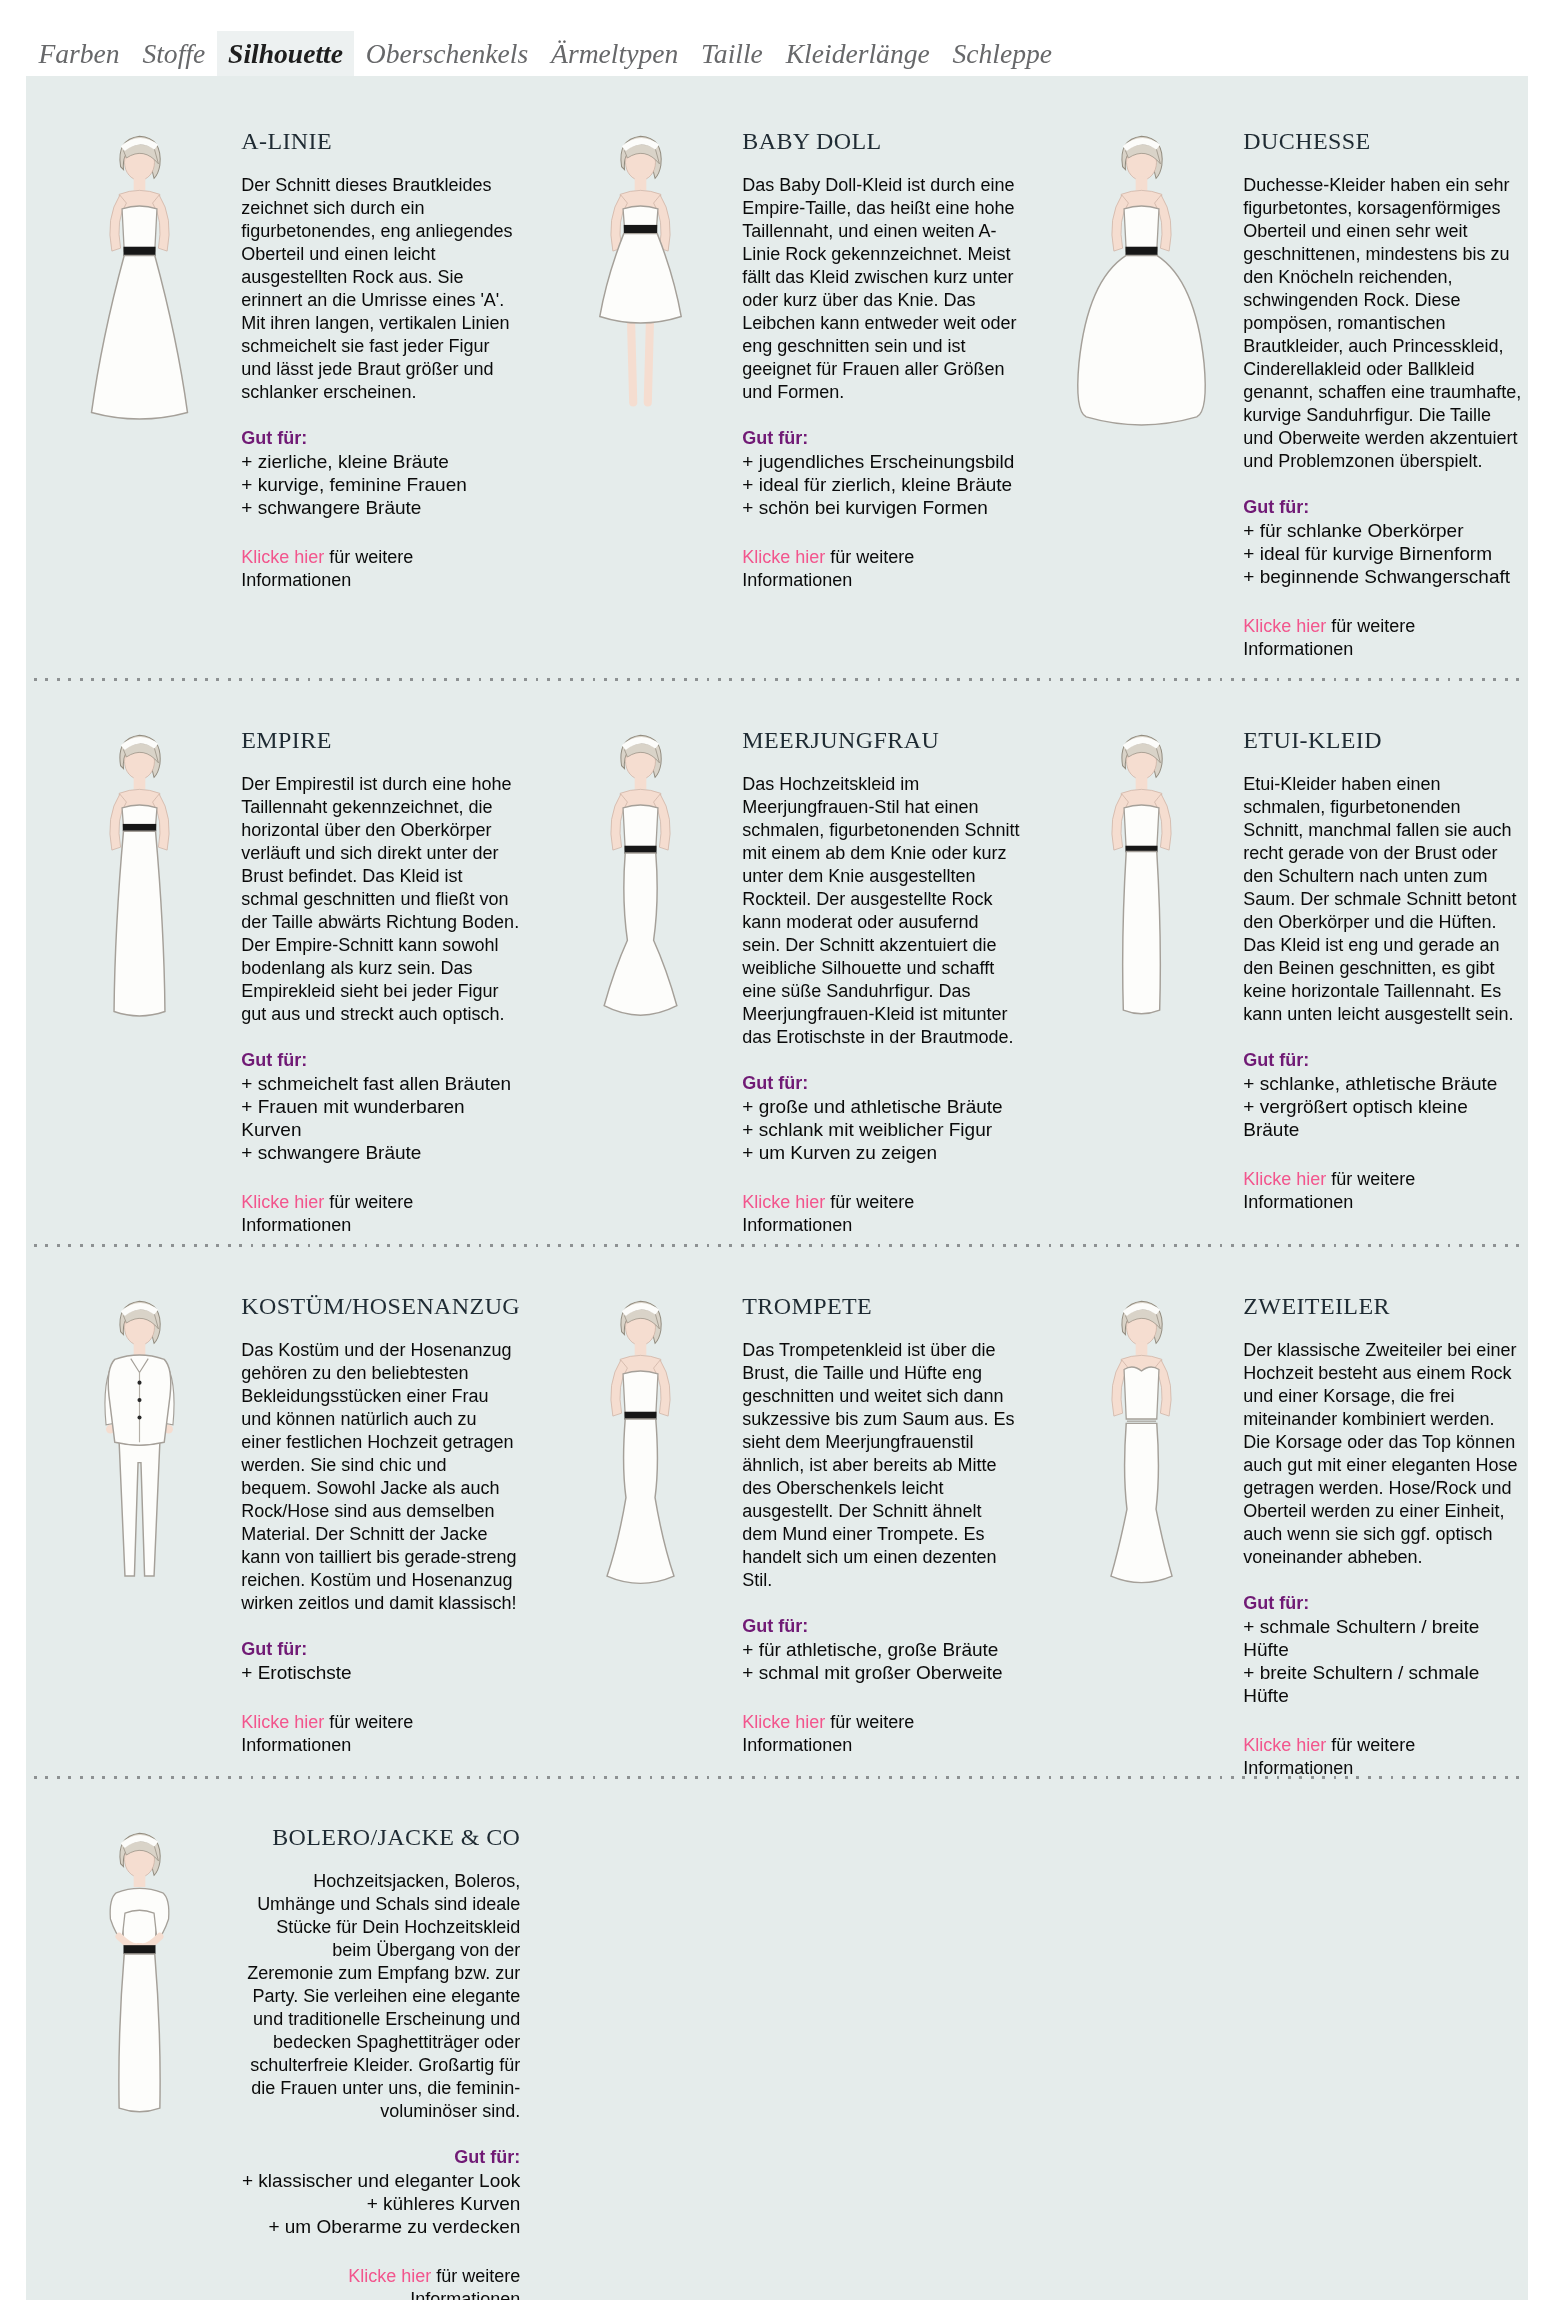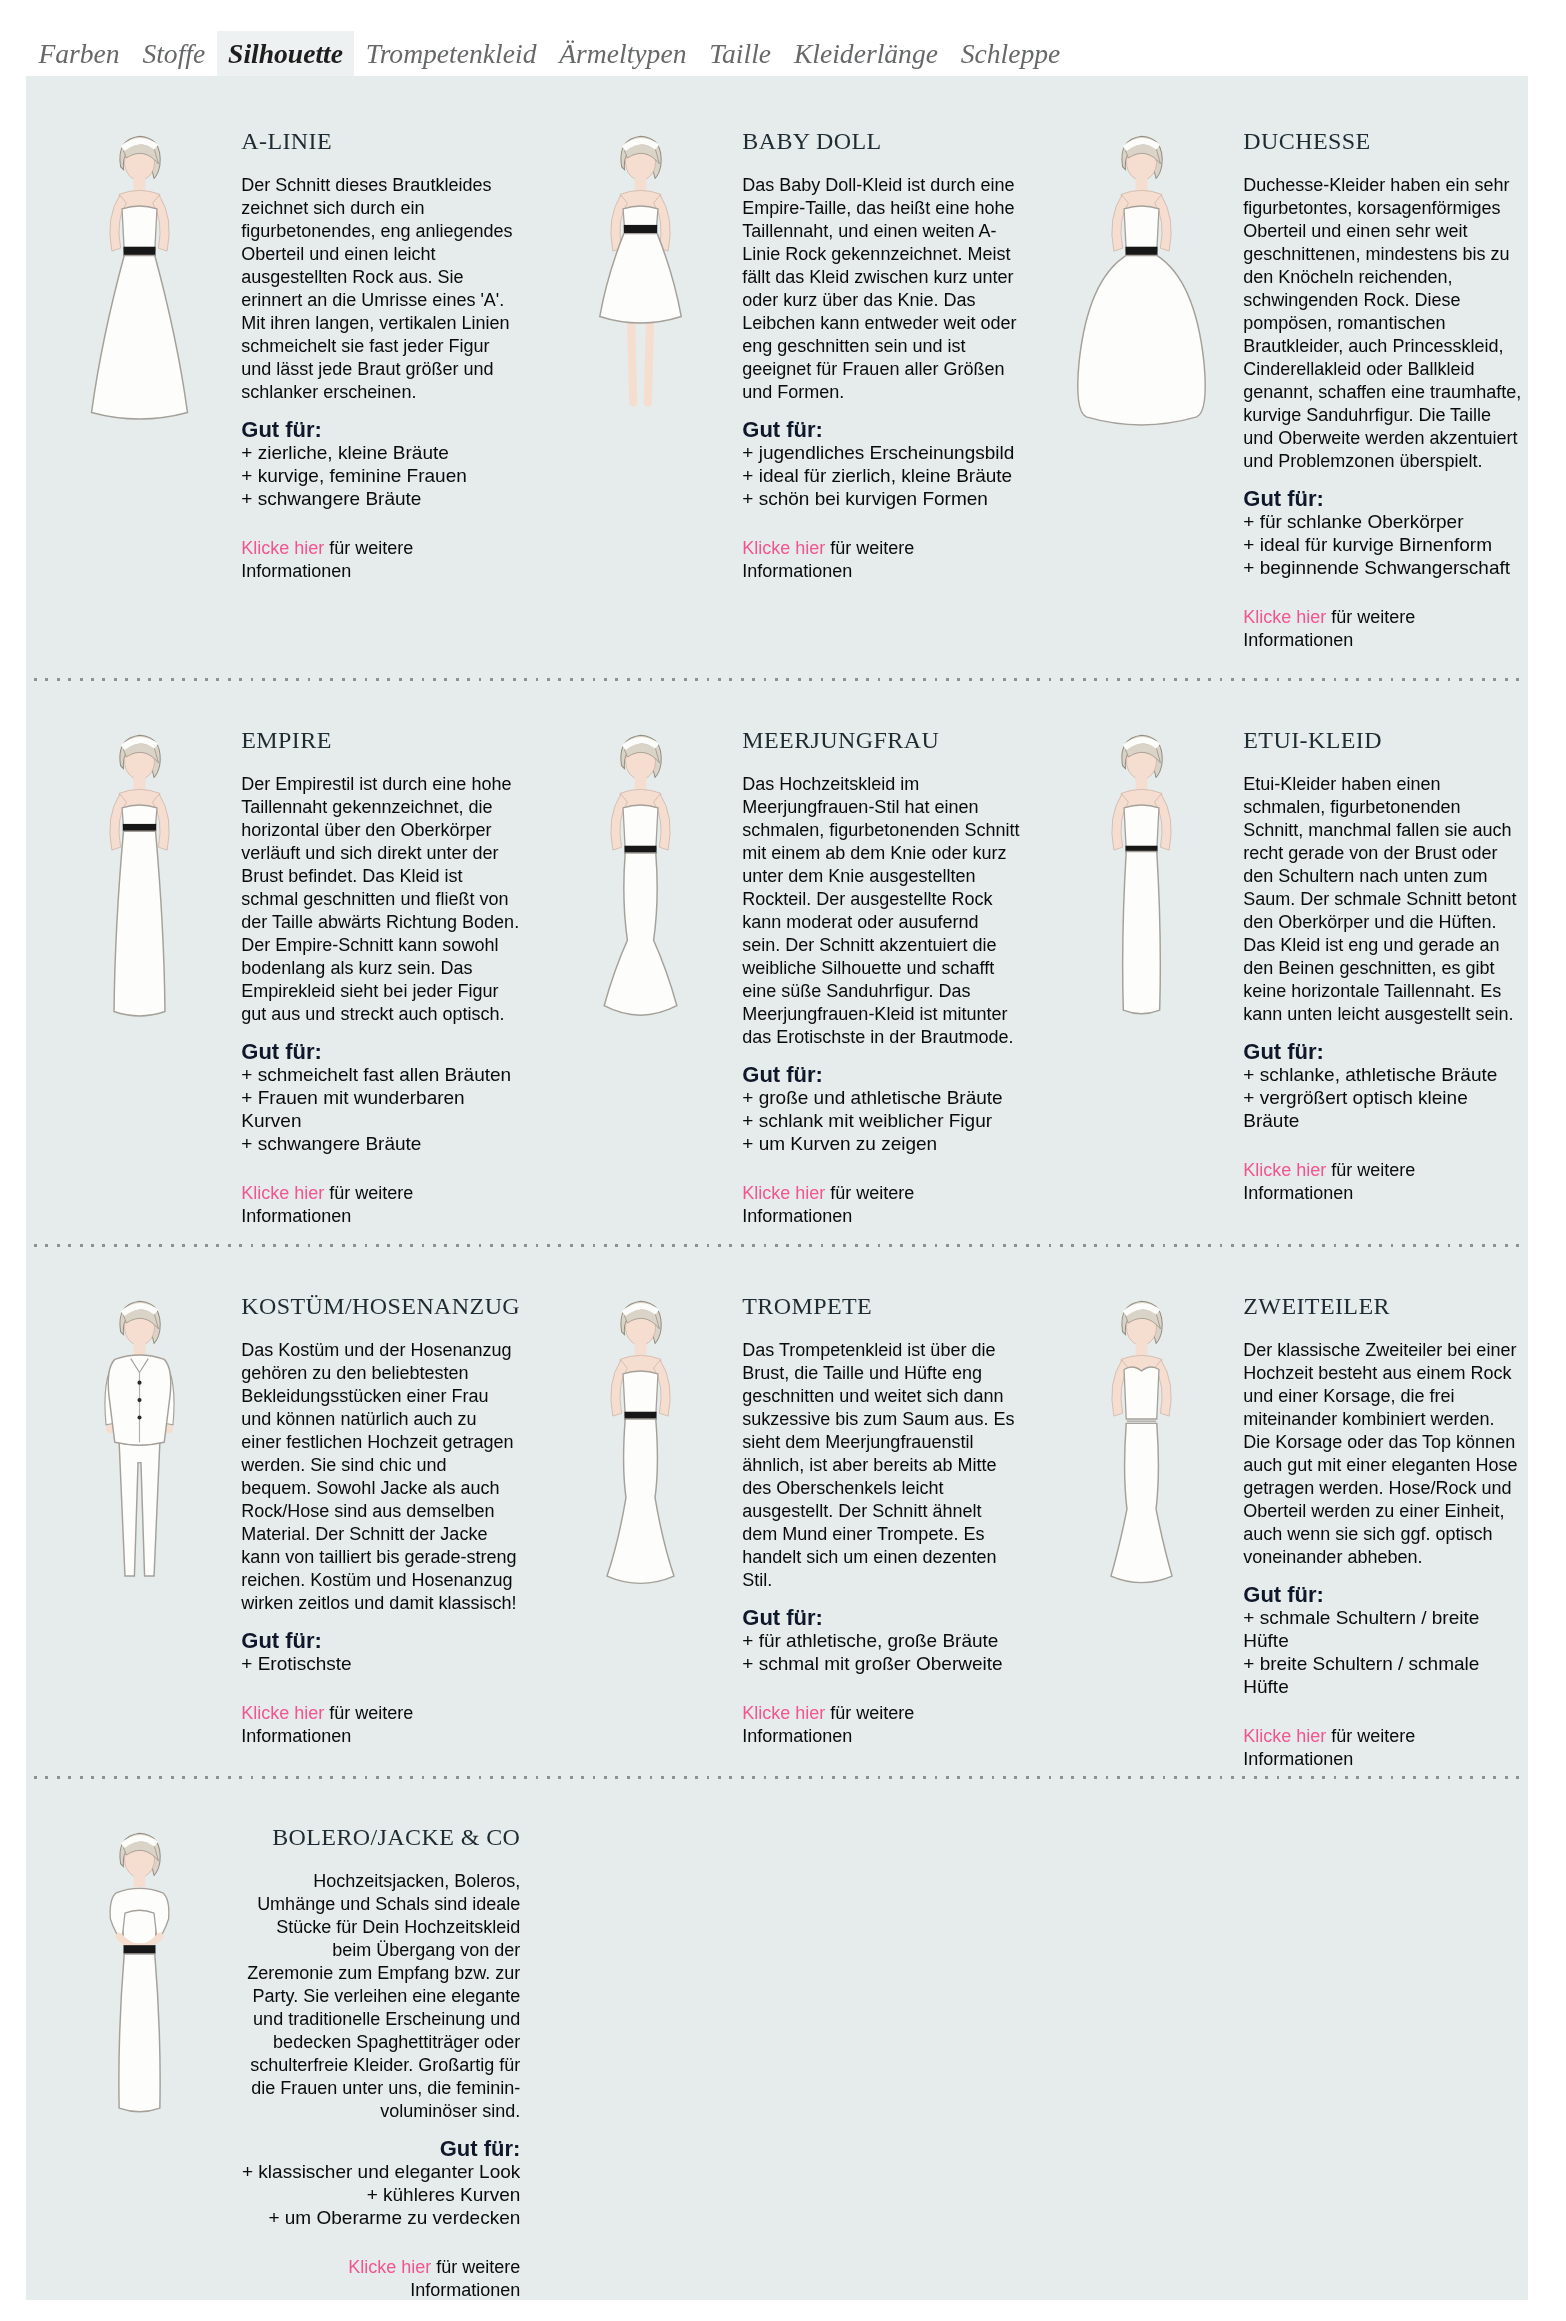--- a/index.html
+++ b/index.html
@@ -35,21 +35,21 @@
   
   .section{width:501px;flex:none;display:flex;box-sizing:border-box;}
   .fig{width:177px;flex:none;padding-left:25px;}
   .fig svg{width:177px;height:320px;margin-top:1.9px;display:block;}
   .txt{width:279px;margin-left:13.3px;flex:none;}
   .title{
     font-family:"Liberation Serif", serif;font-weight:normal;
     font-size:24px;letter-spacing:0.4px;color:#1f2b33;margin:3.8px 0 19px 0;
   }
   .body{font-size:18px;line-height:23px;margin:0;}
-  .gut{margin-top:14px;font-size:22px;line-height:23px;font-weight:bold;color:#0f172a;}
+  .gut{margin-top:23px;font-size:18px;line-height:23px;font-weight:bold;color:#701a75;}
   .item{font-size:19px;line-height:23px;}
   .link{margin-top:27px;font-size:18px;line-height:23px;}
   .klicke{color:#f2558d;cursor:pointer;}
   .defs{position:absolute;width:0;height:0;overflow:hidden;}
 </style>
 </head>
 <body>
 
 <svg class="defs" aria-hidden="true">
   <defs>
@@ -149,21 +149,21 @@
       <rect x="49" y="84" width="22" height="6" fill="#171717"></rect>
       <path d="M49.5 90 L70.5 90 Q75 145 74 196 Q60 201 46 196 Q45 145 49.5 90 Z" fill="#fdfdfb" stroke="#a5a099" stroke-width="1"></path>
     </g>
   </defs>
 </svg>
 
 <div class="tabbar">
   <div class="tab">Farben</div>
   <div class="tab">Stoffe</div>
   <div class="tab active">Silhouette</div>
-  <div class="tab">Trompetenkleid</div>
+  <div class="tab">Oberschenkels</div>
   <div class="tab">Ärmeltypen</div>
   <div class="tab">Taille</div>
   <div class="tab">Kleiderlänge</div>
   <div class="tab">Schleppe</div>
 </div>
 
 <div class="panel">
 
   <div class="row r1">
     <div class="section">

